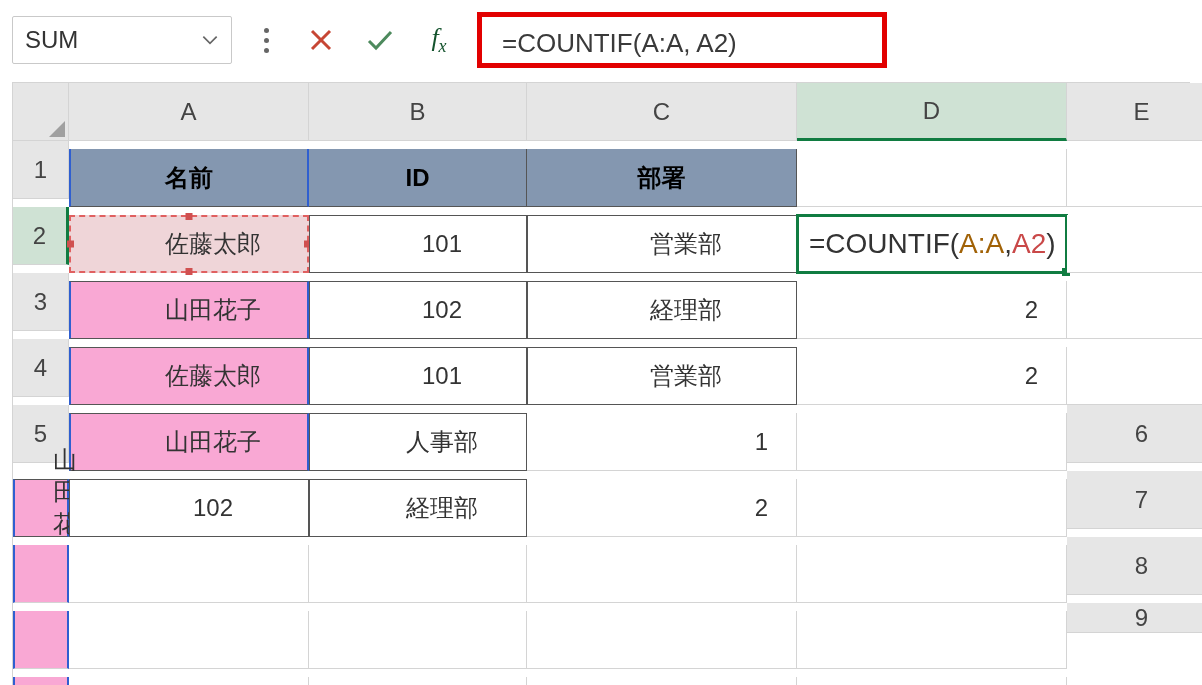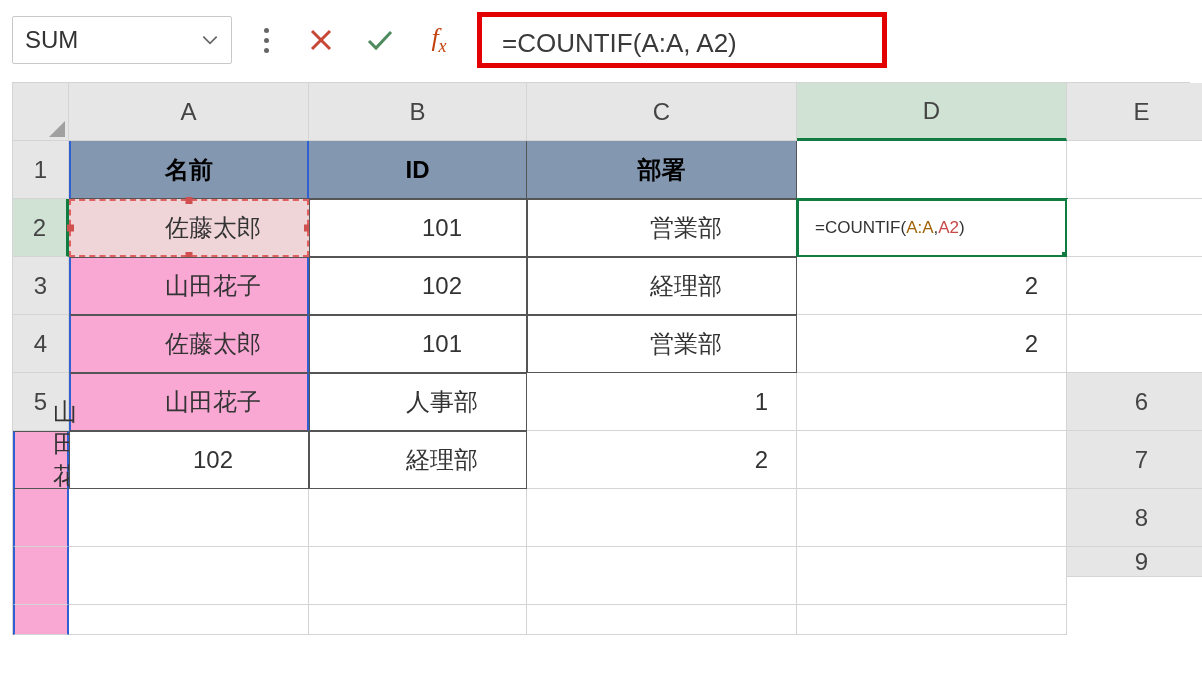--- a/index.html
+++ b/index.html
@@ -45,21 +45,21 @@
     width: 5px; height: 5px; border-radius: 50%; background: #666;
   }
   .fb-btn {
     width: 42px; height: 42px;
     display: flex; align-items: center; justify-content: center;
   }
   .fx {
     font-style: italic;
     font-family: "Times New Roman", serif;
     font-size: 26px;
-    color: #c2410c;
+    color: #14532d;
   }
   .fx sub { font-size: 18px; font-style: italic; }
   .formula-box {
     flex: 0 0 auto;
     border: 5px solid #e20000;
     padding: 4px 16px 4px 20px;
     height: 56px;
     display: flex; align-items: flex-end;
     font-size: 26px;
     color: #3a3a3a;
@@ -101,21 +101,21 @@
     color: #444;
   }
   .colhdr.sel-col {
     background: #cfe2d4;
     border-bottom: 3px solid #107c41;
   }
   .rowhdr.sel-row {
     background: #cfe2d4;
     border-right: 3px solid #107c41;
   }
-  .cell { position: relative; }
+  .cell { position: relative; margin-top: 8px; }
 
   
   .thead {
     background: #8497b0;
     color: #000;
     font-weight: bold;
     border-right: 1px solid #555;
     border-bottom: 1px solid #555;
   }
   .dat {
@@ -147,23 +147,23 @@
   .a2-select::before { left: -4px; top: 50%; transform: translateY(-50%); }
   .a2-select::after  { right: -4px; top: 50%; transform: translateY(-50%); }
   .a2-select .h1 { top: -4px; left: 50%; transform: translateX(-50%); }
   .a2-select .h2 { bottom: -4px; left: 50%; transform: translateX(-50%); }
 
   
   .d2-editing {
     outline: 3px solid #107c41;
     outline-offset: -2px;
     justify-content: flex-start;
-    padding-left: 18px;
+    padding-left: 12px;
     white-space: nowrap;
-    font-size: 17px;
+    font-size: 28px;
     color: #333;
   }
   .d2-editing::after {
     content: "";
     position: absolute;
     right: -4px; bottom: -4px;
     width: 8px; height: 8px;
     background: #107c41;
   }
   .tok-range { color: #a16207; }

